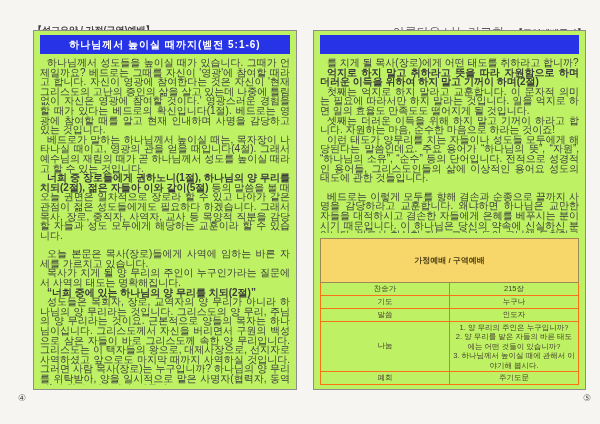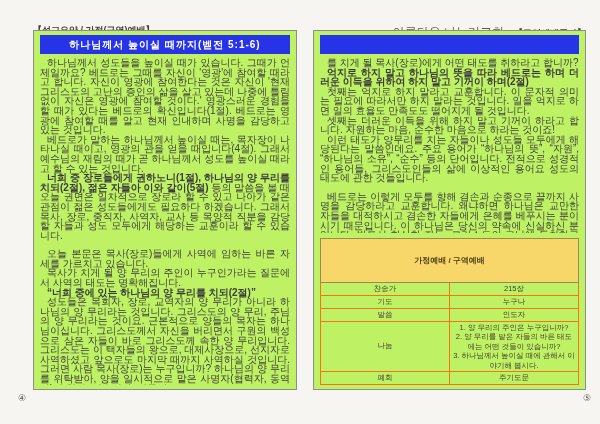--- a/index.html
+++ b/index.html
@@ -69,21 +69,21 @@
     <p class="par">목사가 치게 될 양 무리의 주인이 누구인가라는 질문에서 사역의 태도는 명확해집니다.</p>
     <p class="par bold">“너희 중에 있는 하나님의 양 무리를 치되(2절)”</p>
     <p class="par">성도들은 목회자, 장로, 교역자의 양 무리가 아니라 하나님의 양 무리라는 것입니다. 그리스도의 양 무리, 주님의 양 무리라는 것이요. 근본적으로 양들의 목자는 하나님이십니다. 그리스도께서 자신을 버리면서 구원의 백성으로 삼은 자들이 바로 그리스도께 속한 양 무리입니다. 그리스도는 이 택자들의 왕으로, 대제사장으로, 선지자로 사역하셨고 앞으로도 마지막 때까지 사역하실 것입니다. 그러면 사람 목사(장로)는 누구입니까? 하나님의 양 무리를 위탁받아, 양을 일시적으로 맡은 사명자(협력자, 동역자)라 할 수 있습니다. 양무리</p>
   </div>
 </div>
 
 <div class="pagebox right">
   <div class="titlebar"></div>
   <div class="bodytext">
     <p class="par">를 치게 될 목사(장로)에게 어떤 태도를 취하라고 합니까?</p>
-    <p class="par bold">억지로 하지 말고 하나님의 뜻을 따라 베드로는 하며 더러운 이득을 위하여 하지 말고 기꺼이 하며(2절)</p>
+    <p class="par bold">억지로 하지 말고 취하라고 뜻을 따라 자원함으로 하며 더러운 이득을 위하여 하지 말고 기꺼이 하며(2절)</p>
     <p class="par">첫째는 억지로 하지 말라고 교훈합니다. 이 문자적 의미는 필요에 따라서만 하지 말라는 것입니다. 일을 억지로 하면 일의 효율도 만족도도 떨어지게 될 것입니다.</p>
     <p class="par">셋째는 더러운 이득을 위해 하지 말고 기꺼이 하라고 합니다. 자원하는 마음, 순수한 마음으로 하라는 것이죠!</p>
     <p class="par">이런 태도가 양무리를 치는 자들이나 성도들 모두에게 해당된다는 말씀인데요. 주요 용어가 “하나님의 뜻”, “자원”, “하나님의 소유”, “순수” 등의 단어입니다. 전적으로 성경적인 용어들, 그리스도인들의 삶에 이상적인 용어요 성도의 태도에 관한 것들입니다.</p>
     <p class="par gap">베드로는 이렇게 모두를 향해 겸손과 순종으로 끝까지 사명을 감당하라고 교훈합니다. 왜냐하면 하나님은 교만한 자들을 대적하시고 겸손한 자들에게 은혜를 베푸시는 분이시기 때문입니다. 이 하나님은 당신의 약속에 신실하신 분입니다. 반드시 헌신한 자들, 그리스도의 고난에 동참하고 증인의 삶을 산 사명자들, 그리고 양 무리를 맡은 자들 중 충성스럽게 임무를 수행한 자들에게 영광의 관을 씌워주시는 것을 확인하게 될 것입니다. 그때가 목자장이 오실 때요, 모든 성도의 수고가 보상받게 될 때입니다. 그 영광의 관을 쓰게 될 때, 하나님께로부터 높임 받을 때의 모습이 이 세상 어떤 것보다 화려하고 보배로우며 영광스럽기까지 할 황홀경의 극치를 경험하게 될 것으로 믿고 하루하루 신실하게 살아갈 수 있으시길 축복합니다.</p>
   </div>
   <table class="worship">
     <tbody>
         <tr>
       <th colspan="2">가정예배 / 구역예배</th>
     </tr>

